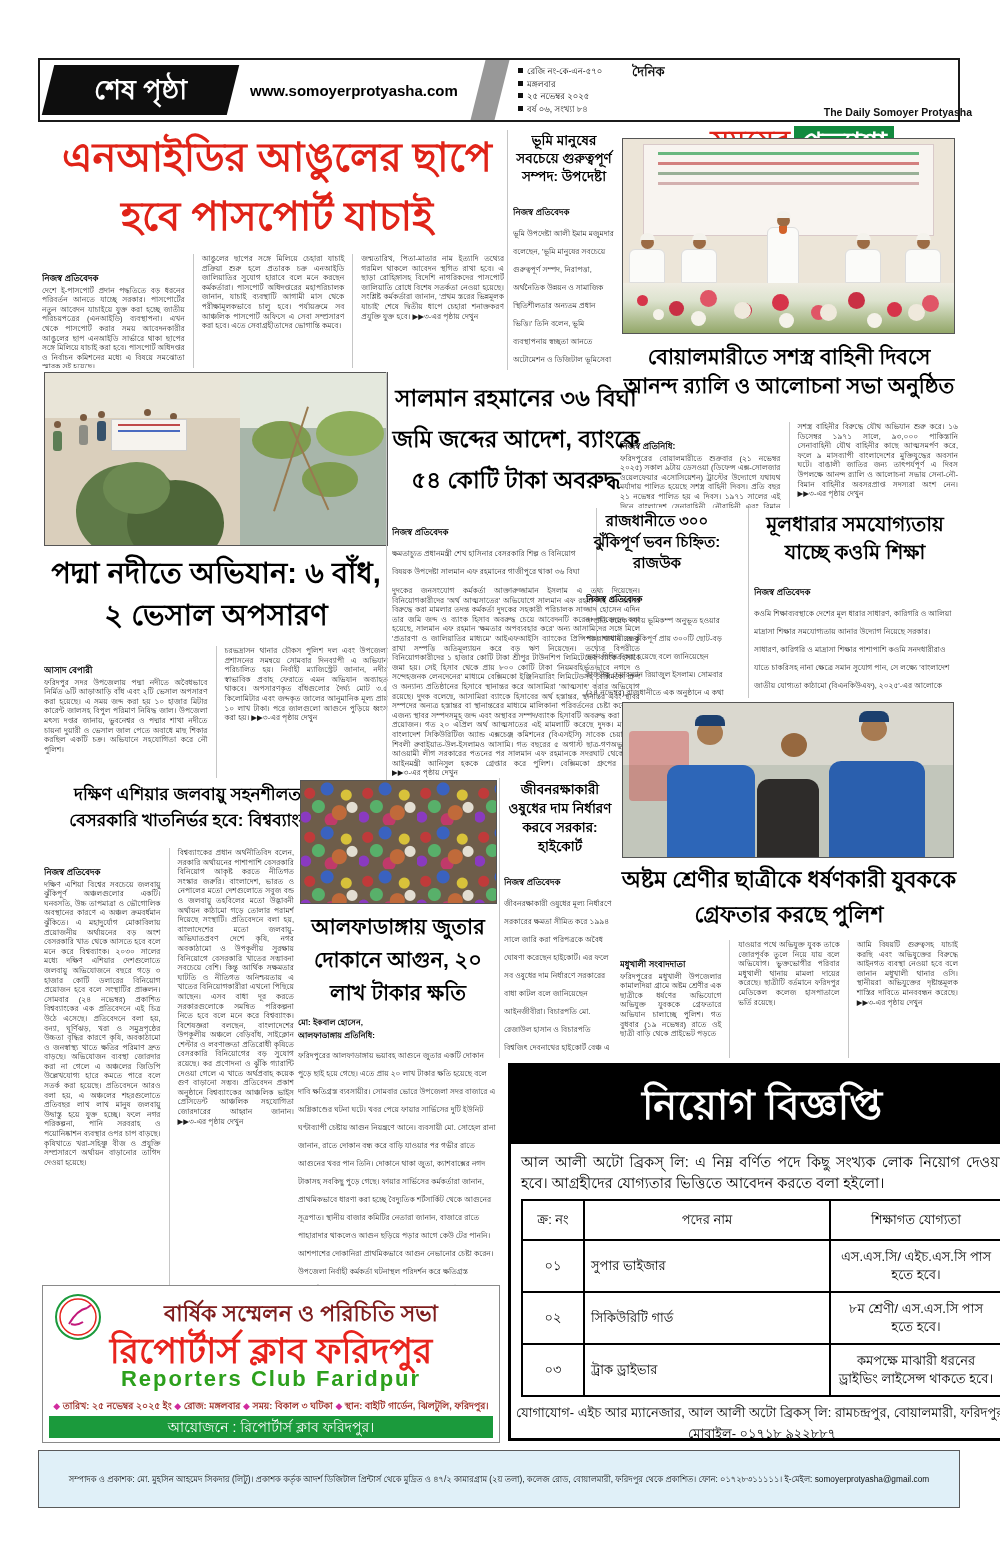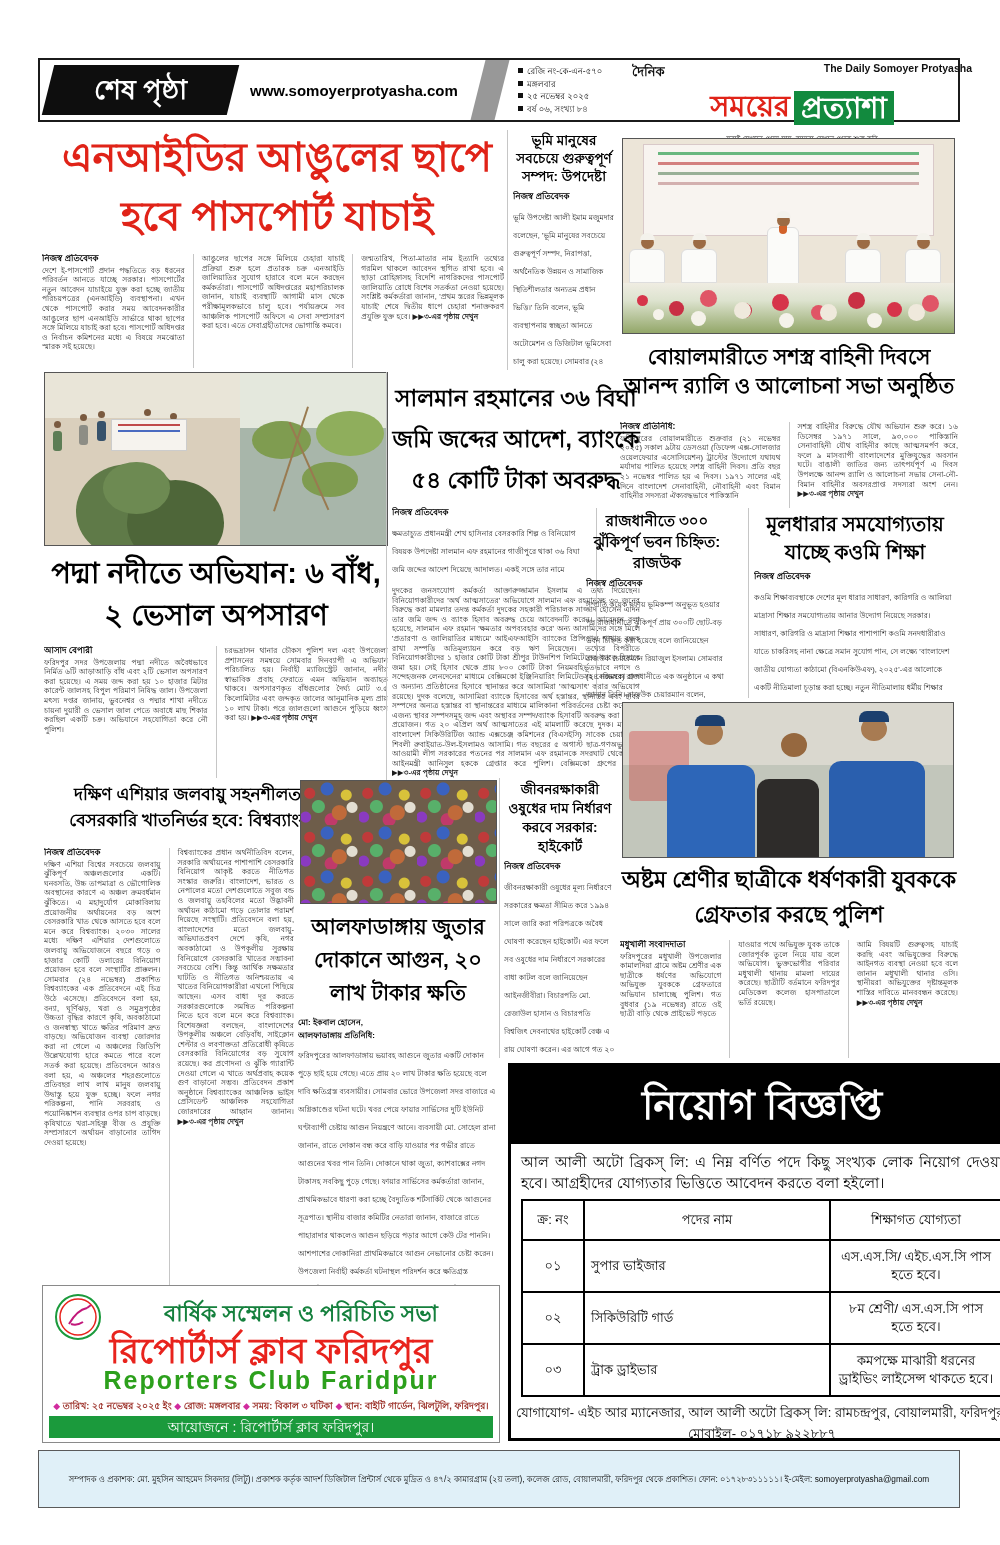--- a/index.html
+++ b/index.html
@@ -1,35 +1,35 @@
 <!DOCTYPE html>
 <html><head>
 <meta charset="utf-8">
 <style>
   html,body{margin:0;padding:0;background:#ffffff;}
   #page{position:relative;width:1000px;height:1545px;background:#fff;
         font-family:"Liberation Sans","DejaVu Sans",sans-serif;color:#111;overflow:hidden;}
   .abs{position:absolute;}
   .bodytext{font-size:7.5px;line-height:9.6px;color:#1c1c1c;text-align:justify;}
-  .byline{font-weight:bold;font-size:8.5px;display:block;margin-bottom:2px;color:#000;}
+  .byline{font-weight:bold;font-size:8.5px;display:block;margin-bottom:2px;color:#000;margin-top:20px;}
   .byline2{font-weight:bold;font-size:8px;display:block;color:#000;}
-  .more{font-weight:bold;font-size:7.5px;white-space:nowrap;}
+  .more{font-weight:normal;font-size:7.5px;white-space:nowrap;}
   .hl{font-weight:bold;color:#000;text-align:center;}
   .vrule{position:absolute;width:1px;background:#c6c6c6;}
   
   .header-box{left:38px;top:58px;width:922px;height:64px;border:2px solid #1b1b1b;box-sizing:border-box;background:#fff;}
   .flag{position:absolute;left:8px;top:5px;width:185px;height:50px;background:#0e0e0e;transform:skewX(-14deg);}
   .flag span{display:block;transform:skewX(14deg);color:#fff;font-weight:bold;font-size:27px;text-align:center;line-height:50px;}
   .site{position:absolute;left:210px;top:22px;font-weight:bold;font-size:15px;color:#000;}
   .gstripe{position:absolute;left:438px;top:0;width:24px;height:60px;background:#989898;transform:skewX(-14deg);}
   .infolist{position:absolute;left:478px;top:5px;font-size:8.5px;line-height:12.5px;color:#111;}
   .infolist .sq{display:inline-block;width:5px;height:5px;background:#111;margin-right:4px;vertical-align:1px;}
   .masthead{position:absolute;left:592px;top:2px;width:340px;}
   .mh-row1{display:flex;justify-content:space-between;font-weight:bold;}
-  .mh-daily{font-size:13px;} .mh-eng{font-size:10.5px;}
+  .mh-daily{font-size:13px;} .mh-eng{font-size:10.5px;margin-top:44px;}
   .mh-main{display:flex;align-items:center;justify-content:center;margin-top:0px;}
   .mh-red{color:#e02318;font-weight:bold;font-size:29px;margin-right:4px;}
   .mh-green{background:#128a3e;color:#fff;font-weight:bold;font-size:29px;padding:0 7px;line-height:34px;}
   .mh-tag{font-size:6.8px;color:#222;text-align:center;margin-top:1px;letter-spacing:.2px;}
   
   .photo{border:1px solid #555;overflow:hidden;box-sizing:border-box;}
   .banner1{position:absolute;left:20px;top:5px;right:20px;height:90px;background:#f8f4f0;border:1px solid #d9c9c9;}
   .bline{height:3px;margin:7px 14px;opacity:.75;}
   .mfig{position:absolute;bottom:50px;width:36px;}
   .mhead{width:13px;height:13px;border-radius:50%;background:#9c6b44;margin:0 auto;position:relative;}
@@ -68,23 +68,23 @@
   .niyog th,.niyog td{border:2px solid #000;font-size:13px;color:#000;padding:4px 6px;}
   .niyog th{font-weight:normal;text-align:center;height:30px;}
   .niyog td{height:42px;}
   .c-no{width:48px;text-align:center;}
   .c-name{padding-left:22px;}
   .c-qual{width:158px;text-align:center;line-height:18px;}
   .niyog-contact{font-size:13px;text-align:center;line-height:21px;margin-top:3px;color:#000;}
   
   .rep{left:42px;top:1285px;width:458px;height:158px;border:1px solid #8a8a8a;box-sizing:border-box;background:#fff;}
   .rep-logo{position:absolute;left:12px;top:8px;width:46px;height:46px;border-radius:50%;border:2px solid #1b9a3c;box-sizing:border-box;background:#fff;}
-  .rep-l1{position:absolute;left:64px;top:10px;width:388px;text-align:center;color:#15803d;font-weight:bold;font-size:22px;}
+  .rep-l1{position:absolute;left:64px;top:10px;width:388px;text-align:center;color:#7f1d1d;font-weight:bold;font-size:22px;}
   .rep-l2{position:absolute;left:0;top:38px;width:100%;text-align:center;color:#e8231d;font-weight:bold;font-size:35px;}
-  .rep-l3{position:absolute;left:0;top:80px;width:100%;text-align:center;color:#2ca01c;font-weight:bold;font-size:25px;letter-spacing:2px;}
+  .rep-l3{position:absolute;left:0;top:80px;width:100%;text-align:center;color:#2ca01c;font-weight:bold;font-size:22px;letter-spacing:2px;}
   .rep-details{position:absolute;left:0;top:113px;width:100%;text-align:center;font-size:9.3px;font-weight:bold;color:#9c3028;}
   .dia{color:#d12b9e;font-size:9px;}
   .rep-bar{position:absolute;left:6px;right:6px;top:130px;height:22px;background:#1b9a3c;color:#fff;font-weight:normal;font-size:14px;text-align:center;line-height:22px;}
   
   .imprint{left:38px;top:1450px;width:922px;height:58px;background:#e0f0f8;border:1px solid #5a5a5a;box-sizing:border-box;
            font-size:8.3px;line-height:13px;text-align:center;color:#101010;display:flex;flex-direction:column;justify-content:center;padding:0 12px;}
   
   .colset{display:flex;}
   .colset .col{flex:1;}
   .colset .col + .col{border-left:1px solid #c6c6c6;padding-left:8px;margin-left:8px;}

